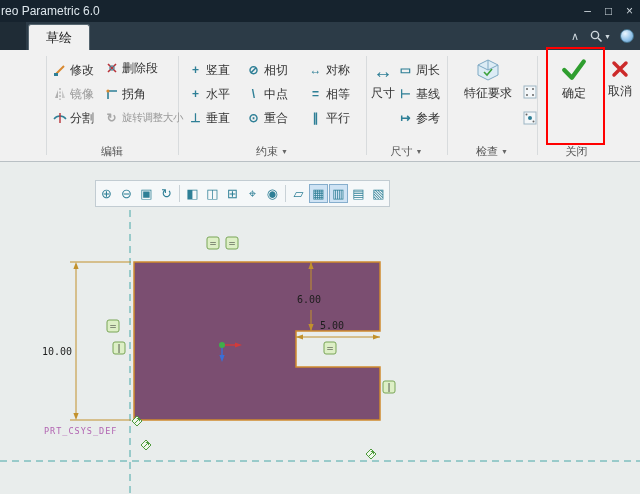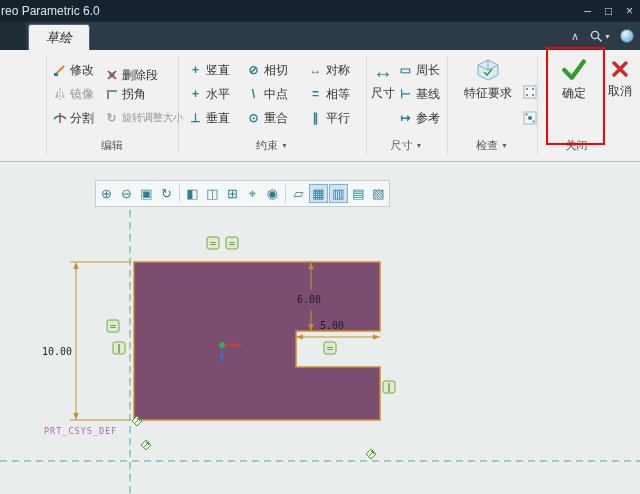--- a/index.html
+++ b/index.html
@@ -11,33 +11,33 @@
             display:flex;align-items:center;color:#dde6ec;font-size:12px;}
   .title{padding-left:1px;white-space:nowrap;}
   .wincontrols{margin-left:auto;display:flex;height:100%;}
   .winbtn{width:21px;height:100%;display:flex;align-items:center;justify-content:center;
           color:#cdd6dc;font-size:12px;cursor:default;}
   
   .tabrow{position:absolute;left:0;top:22px;width:640px;height:28px;background:#2c3b47;}
   .tabstub{position:absolute;left:0;top:0;width:26px;height:28px;background:#1f2c36;}
   .tab-active{position:absolute;left:28px;top:2px;width:62px;height:26px;background:#f1f1f1;
               color:#222;font-size:13px;display:flex;align-items:center;justify-content:center;
-              border:1px solid #55656f;border-bottom:none;border-radius:3px 3px 0 0;box-sizing:border-box;font-style:italic;}
+              border:1px solid #55656f;border-bottom:none;border-radius:3px 3px 0 0;box-sizing:border-box;}
   .tabrow-controls{position:absolute;right:6px;top:0;height:28px;display:flex;align-items:center;gap:9px;color:#cfd8de;}
   .tr-collapse{font-size:11px;}
   .tr-search{display:flex;align-items:center;gap:1px;}
   .tr-caret{font-size:7px;}
   .tr-help{width:12px;height:12px;border-radius:50%;
            background:radial-gradient(circle at 35% 30%, #eaf6ff, #8fc1e8 60%, #5c93c4);
            border:1px solid #46758f;}
   
   .ribbon{position:absolute;left:0;top:50px;width:640px;height:112px;background:#f1f1f1;
           border-bottom:1px solid #b9c0c4;box-sizing:border-box;}
   .vdiv{position:absolute;top:6px;bottom:6px;width:1px;background:#d8dbdd;}
-  .glabel{position:absolute;bottom:8px;text-align:center;font-size:11px;color:#555;
+  .glabel{position:absolute;bottom:2px;text-align:center;font-size:11px;color:#555;
           display:flex;align-items:center;justify-content:center;gap:3px;}
   .glabel .caret{font-size:7px;color:#666;}
   .sbtn{position:absolute;height:20px;display:flex;align-items:center;gap:3px;
         font-size:12px;color:#333;cursor:default;white-space:nowrap;}
   .sbtn.gray{color:#9a9a9a;}
   .sbtn.tight{font-size:10.5px;letter-spacing:-0.3px;}
   .ic{width:15px;height:15px;display:inline-flex;align-items:center;justify-content:center;flex:0 0 auto;}
   .ic.t{color:#2e7f96;font-size:12px;font-weight:bold;}
   .ic.t.gray{color:#a7a7a7;}
   .bbtn{position:absolute;display:flex;flex-direction:column;align-items:center;gap:3px;
@@ -108,21 +108,21 @@
 
     <div class="sbtn" style="left:52px;top:10px">
       <span class="ic">
         <svg width="14" height="14" viewBox="0 0 14 14">
             <path d="M3 11 L11 3" stroke="#d8882f" stroke-width="2"></path>
             <rect x="1" y="10" width="4" height="3" fill="#2e7f96"></rect>
           </svg>
       </span>
       <span>修改</span>
     </div>
-    <div class="sbtn" style="left:104px;top:15px">
+    <div class="sbtn" style="left:104px;top:8px">
       <span class="ic">
         <svg width="14" height="14" viewBox="0 0 14 14">
             <path d="M3 3 L11 11 M11 3 L3 11" stroke="#b8333a" stroke-width="1.6"></path>
             <circle cx="7" cy="7" r="2.2" fill="none" stroke="#2e7f96"></circle>
           </svg>
       </span>
       <span>删除段</span>
     </div>
     <div class="sbtn gray" style="left:52px;top:34px">
       <span class="ic">

